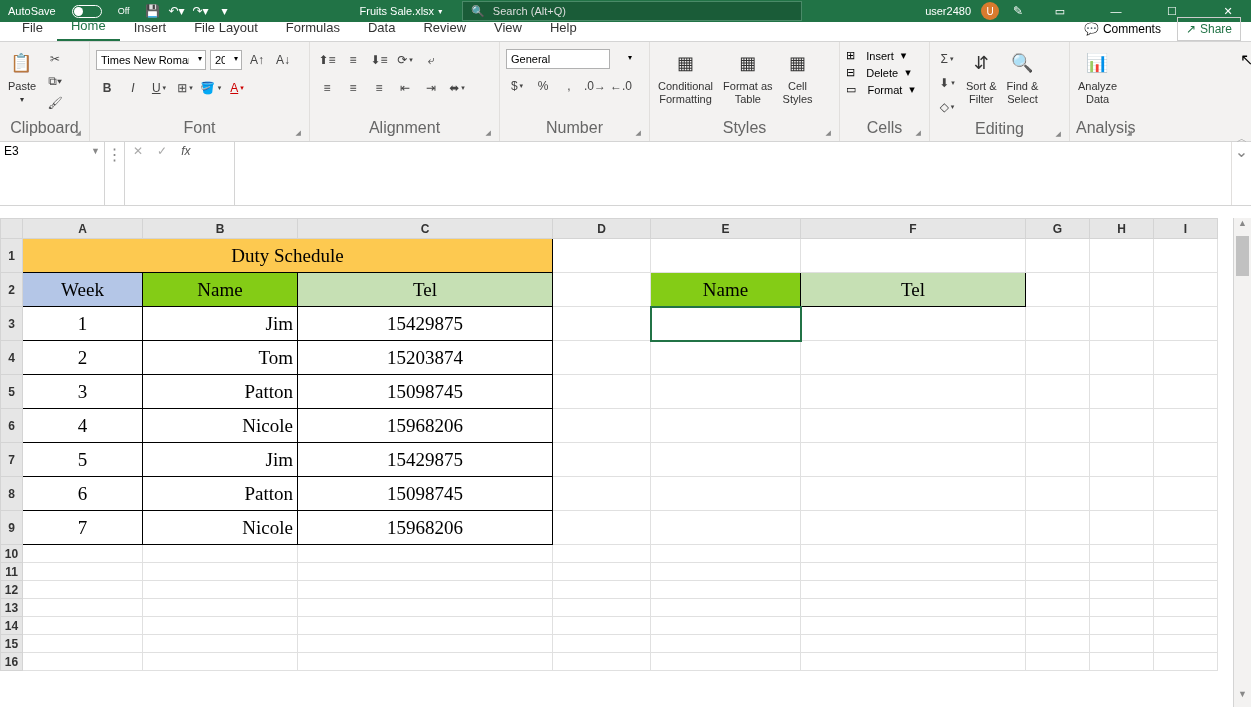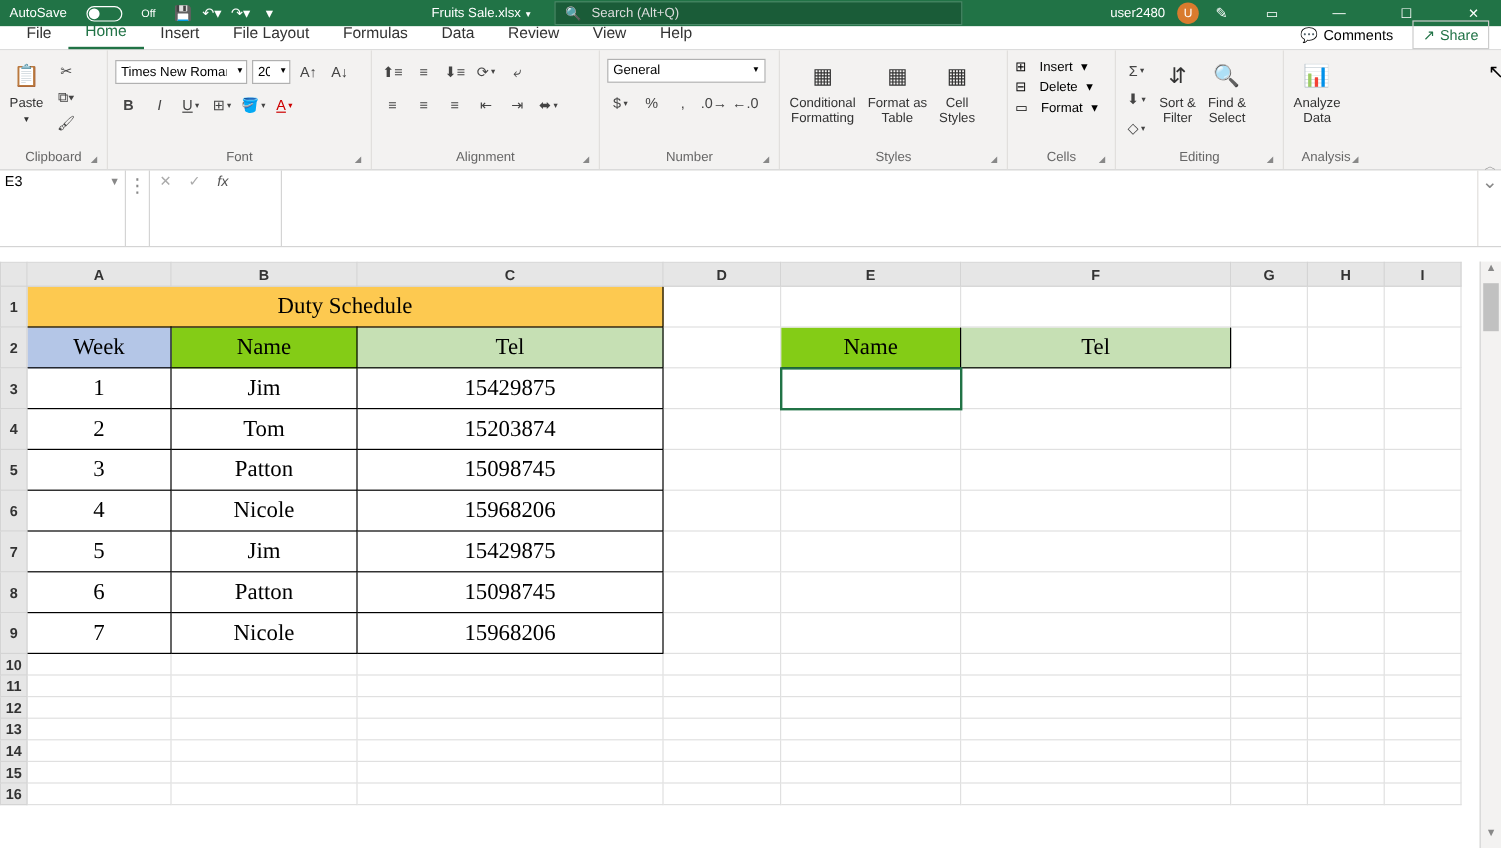--- a/index.html
+++ b/index.html
@@ -23,21 +23,21 @@
   .rtab { padding: 6px 14px; color: #333; cursor: pointer; }
   .rtab.active { color: #217346; border-bottom: 2px solid #217346; }
   .tabs-right { margin-left: auto; display: flex; align-items: center; gap: 8px; padding-right: 10px; font-size: 12px; }
   .comments-btn, .share-btn { display: flex; align-items: center; gap: 4px; padding: 4px 8px; }
   .share-btn { border: 1px solid #ccc; color: #217346; }
 
   
   .ribbon { height: 100px; background: #f3f2f1; border-bottom: 1px solid #d4d4d4; display: flex; font-size: 11px; }
   .rgroup { border-right: 1px solid #e1dfdd; padding: 2px 6px 2px 6px; display: flex; flex-direction: column; justify-content: space-between; position: relative; }
   .rgroup-body { display: flex; gap: 6px; align-items: flex-start; flex: 1; padding-top: 4px;}
-  .rgroup-label { text-align: center; color: #666; font-size: 11px; padding: 2px 0; position: relative;}
+  .rgroup-label { text-align: center; color: #666; font-size: 16px; padding: 2px 0; position: relative;}
   .rgroup-label::after { content:"◢"; font-size: 7px; position: absolute; right: 2px; bottom: 2px; color: #888; }
   .big-btn { display: flex; flex-direction: column; align-items: center; justify-content: flex-start; gap: 2px; font-size: 11px; color: #333; padding: 2px 2px; line-height: 1.2; text-align: center;}
   .icon-slot { width: 28px; height: 28px; display:flex; align-items:center; justify-content:center; font-size: 18px;}
   .mini-row { display: flex; gap: 4px; align-items: center; padding: 1px 0; }
   .mini-btn { width: 22px; height: 22px; display: flex; align-items: center; justify-content: center; color: #444; font-size: 12px; border: 1px solid transparent;}
   .mini-btn.with-dd::after{content:"▾"; font-size:7px; margin-left:2px;}
   .font-select{ border:1px solid #b1b1b1; background:#fff; font-size:11px; height:20px; padding:0 16px 0 4px; appearance:none; position:relative;}
   .font-wrap{position:relative; display:inline-block;}
   .font-wrap::after{content:"▾"; font-size:8px; position:absolute; right:4px; top:4px; pointer-events:none;}
 
@@ -61,21 +61,21 @@
   .corner { width:22px; height:20px; background:#e6e6e6; border:1px solid #d4d4d4;}
   td.cell { border: 1px solid #e0e0e0; font-size: 19px; padding: 2px 4px; height: 34px; font-family: "Times New Roman", serif; }
   td.empty-row{height:18px;}
   
   .title-merged { background:#fdc950; text-align:center; border:1px solid #000 !important; font-size:21px;}
   .hdr-week{ background:#b4c6e7; text-align:center; border:1px solid #000 !important; font-size:21px;}
   .hdr-name{ background:#84cc16; text-align:center; border:1px solid #000 !important; font-size:21px;}
   .hdr-tel{ background:#c6e0b4; text-align:center; border:1px solid #000 !important; font-size:21px;}
   .data-cell{ border:1px solid #000 !important;}
   .c-center{text-align:center;}
-  .c-left{text-align:center;}
+  .c-left{text-align:right;}
 
   .sel-cell { outline: 2px solid #217346; outline-offset: -1px; }
 
   .vscrollbar{ width:18px; background:#f3f2f1; border-left:1px solid #d4d4d4; display:flex; flex-direction:column;}
   .vscrollbar .up,.vscrollbar .down{height:18px; text-align:center; font-size:9px; color:#888;}
   .vscrollbar .track{flex:1; position:relative;}
   .vscrollbar .thumb{position:absolute; top:0; height:40px; left:2px; right:2px; background:#c1c1c1;}
 
   .collapse-ribbon{position:absolute; right:4px; top:132px; font-size:10px; color:#888;}
 
@@ -200,21 +200,21 @@
         <span class="mini-btn">⇥</span>
         <span class="mini-btn with-dd">⬌</span>
       </div>
     </div>
     <div class="rgroup-label">Alignment</div>
   </div>
 
   <div class="rgroup" style="width:150px">
     <div class="rgroup-body" style="flex-direction:column; gap:4px;">
       <div class="mini-row">
-        <span class="font-wrap" style="width:130px"><input class="font-select" style="width: 132px;" value="General"></span>
+        <span class="font-wrap" style="width:130px"><input class="font-select" style="width: 104px;" value="General"></span>
       </div>
       <div class="mini-row">
         <span class="mini-btn with-dd">$</span>
         <span class="mini-btn">%</span>
         <span class="mini-btn">,</span>
         <span class="mini-btn">.0→</span>
         <span class="mini-btn">←.0</span>
       </div>
     </div>
     <div class="rgroup-label">Number</div>

